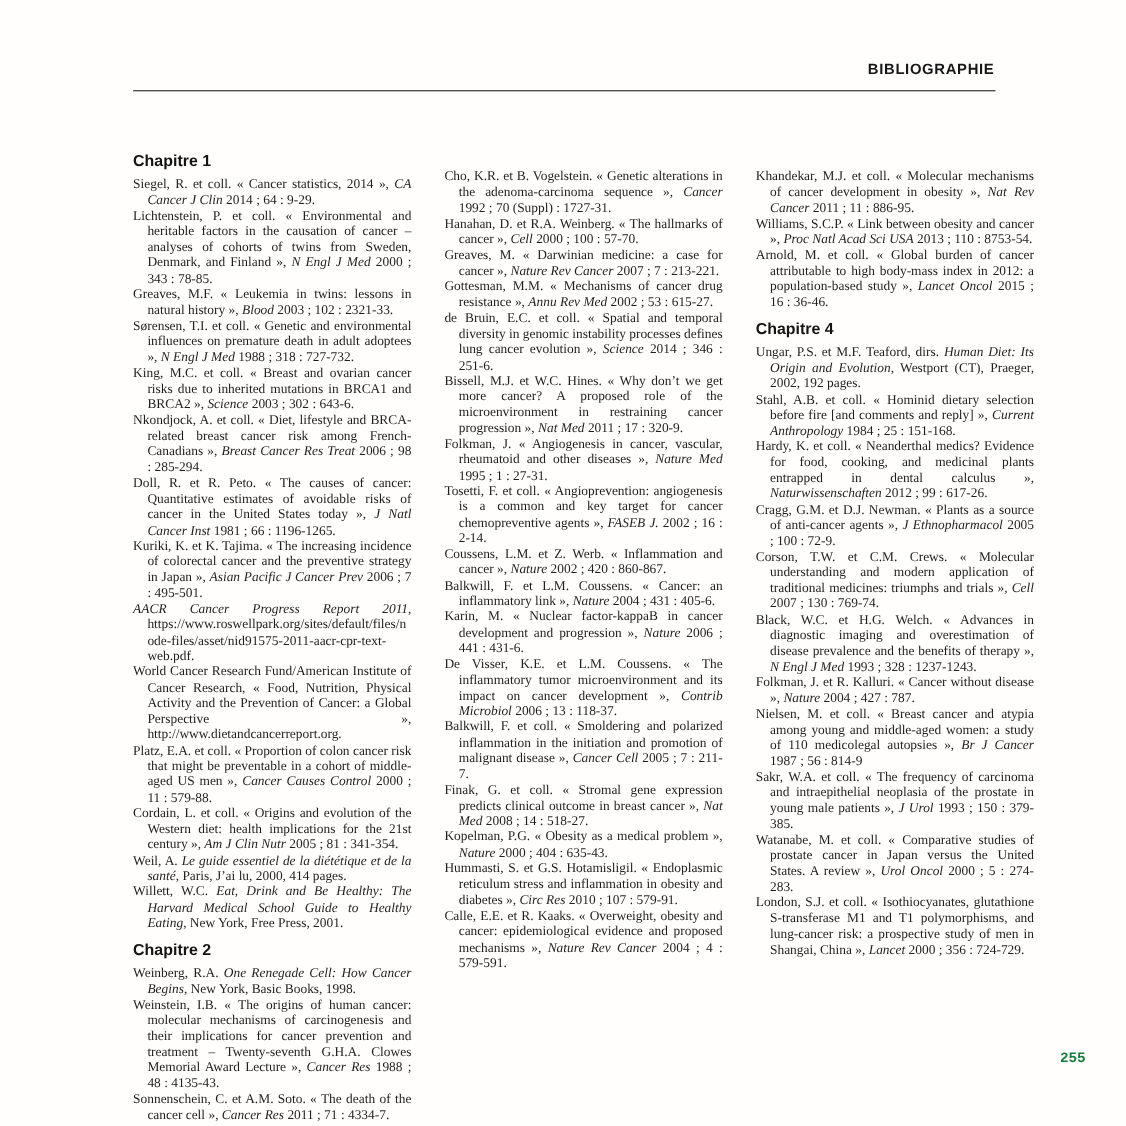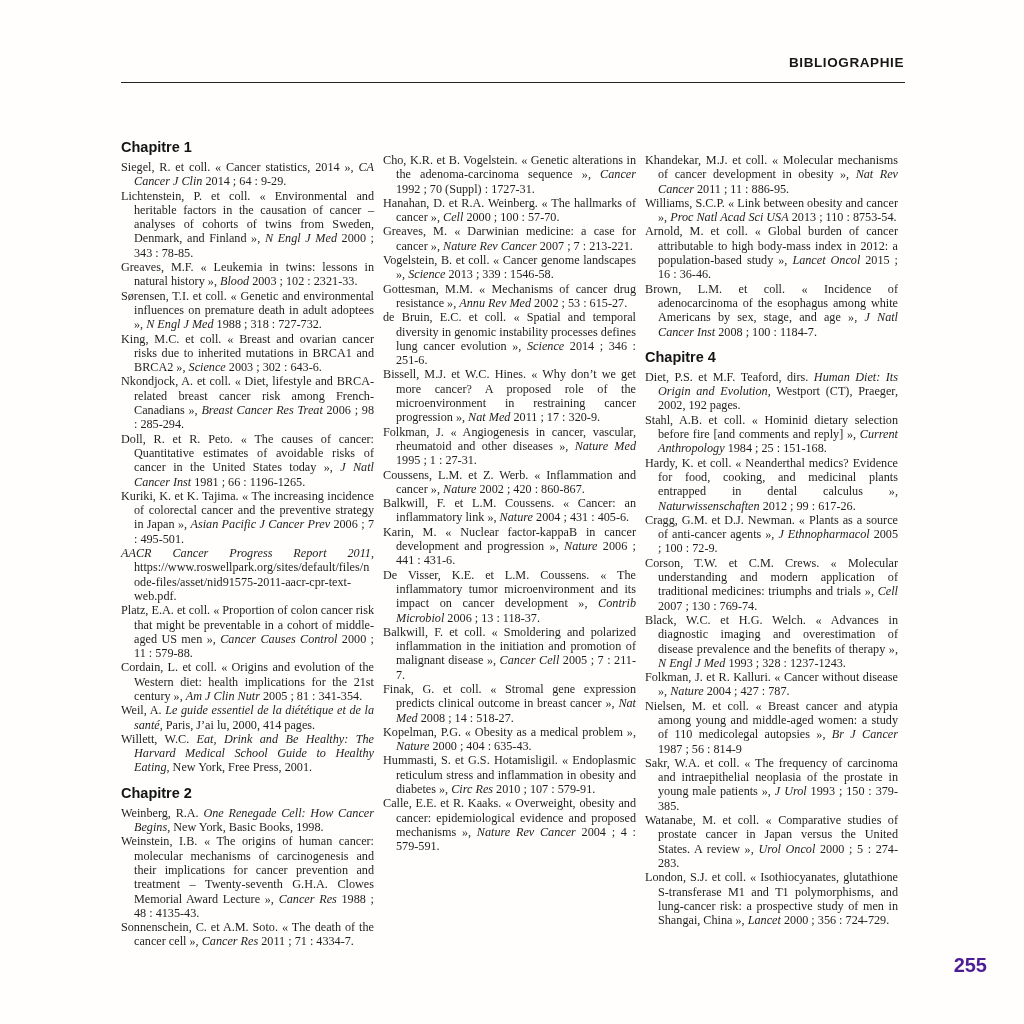--- a/index.html
+++ b/index.html
@@ -29,21 +29,21 @@
     width: 784px;
     height: 0;
     border-top: 1.8px solid #232323;
   }
   .columns {
     position: absolute;
     top: 139px;
     left: 121px;
     width: 786px;
     display: flex;
-    gap: 9px;
+    gap: 30px;
     align-items: flex-start;
   }
   .column {
     width: 253px;
     flex: 0 0 253px;
     text-align: justify;
     font-size: 12.2px;
     line-height: 14.3px;
   }
   .column:nth-child(2), .column:nth-child(3) { padding-top: 14px; }
@@ -61,79 +61,79 @@
     line-height: 17px;
     color: #141414;
     text-align: left;
     margin: 10px 0 4px 0;
   }
   .column .chapter:first-child { margin-top: 0; }
   .page-number {
     position: absolute;
     top: 954px;
     right: 37px;
-    font-family: Liberation Sans, sans-serif;
+    font-family: Liberation Mono, monospace;
     font-weight: 700;
-    font-size: 20px;
-    color: #4c1d95;
+    font-size: 13px;
+    color: #15803d;
   }
 </style>
 </head>
 <body>
 
 <div class="page">
   <div class="header-title">BIBLIOGRAPHIE</div>
   <div class="header-rule"></div>
   <div class="columns">
       <div class="column">
         <div class="chapter">Chapitre 1</div>
         <p class="ref"><span>Siegel, R. et coll. « Cancer statistics, 2014 », </span><span class="it">CA Cancer J Clin</span><span> 2014 ; 64 : 9-29.</span></p>
         <p class="ref"><span>Lichtenstein, P. et coll. « Environmental and heritable factors in the causation of cancer – analyses of cohorts of twins from Sweden, Denmark, and Finland », </span><span class="it">N Engl J Med</span><span> 2000 ; 343 : 78-85.</span></p>
         <p class="ref"><span>Greaves, M.F. « Leukemia in twins: lessons in natural history », </span><span class="it">Blood</span><span> 2003 ; 102 : 2321-33.</span></p>
         <p class="ref"><span>Sørensen, T.I. et coll. « Genetic and environmental influences on premature death in adult adoptees », </span><span class="it">N Engl J Med</span><span> 1988 ; 318 : 727-732.</span></p>
         <p class="ref"><span>King, M.C. et coll. « Breast and ovarian cancer risks due to inherited mutations in BRCA1 and BRCA2 », </span><span class="it">Science</span><span> 2003 ; 302 : 643-6.</span></p>
         <p class="ref"><span>Nkondjock, A. et coll. « Diet, lifestyle and BRCA-related breast cancer risk among French-Canadians », </span><span class="it">Breast Cancer Res Treat</span><span> 2006 ; 98 : 285-294.</span></p>
         <p class="ref"><span>Doll, R. et R. Peto. « The causes of cancer: Quantitative estimates of avoidable risks of cancer in the United States today », </span><span class="it">J Natl Cancer Inst</span><span> 1981 ; 66 : 1196-1265.</span></p>
         <p class="ref"><span>Kuriki, K. et K. Tajima. « The increasing incidence of colorectal cancer and the preventive strategy in Japan », </span><span class="it">Asian Pacific J Cancer Prev</span><span> 2006 ; 7 : 495-501.</span></p>
         <p class="ref"><span class="it">AACR Cancer Progress Report 2011</span><span>, https://www.roswellpark.org/sites/default/files/node-files/asset/nid91575-2011-aacr-cpr-text-web.pdf.</span></p>
+        <p class="ref"><span>World Cancer Research Fund/American Institute of Cancer Research, « Food, Nutrition, Physical Activity and the Prevention of Cancer: a Global Perspective », http://www.dietandcancerreport.org.</span></p>
         <p class="ref"><span>Platz, E.A. et coll. « Proportion of colon cancer risk that might be preventable in a cohort of middle-aged US men », </span><span class="it">Cancer Causes Control</span><span> 2000 ; 11 : 579-88.</span></p>
         <p class="ref"><span>Cordain, L. et coll. « Origins and evolution of the Western diet: health implications for the 21st century », </span><span class="it">Am J Clin Nutr</span><span> 2005 ; 81 : 341-354.</span></p>
         <p class="ref"><span>Weil, A. </span><span class="it">Le guide essentiel de la diététique et de la santé</span><span>, Paris, J’ai lu, 2000, 414 pages.</span></p>
         <p class="ref"><span>Willett, W.C. </span><span class="it">Eat, Drink and Be Healthy: The Harvard Medical School Guide to Healthy Eating</span><span>, New York, Free Press, 2001.</span></p>
         <div class="chapter">Chapitre 2</div>
         <p class="ref"><span>Weinberg, R.A. </span><span class="it">One Renegade Cell: How Cancer Begins</span><span>, New York, Basic Books, 1998.</span></p>
         <p class="ref"><span>Weinstein, I.B. « The origins of human cancer: molecular mechanisms of carcinogenesis and their implications for cancer prevention and treatment – Twenty-seventh G.H.A. Clowes Memorial Award Lecture », </span><span class="it">Cancer Res</span><span> 1988 ; 48 : 4135-43.</span></p>
         <p class="ref"><span>Sonnenschein, C. et A.M. Soto. « The death of the cancer cell », </span><span class="it">Cancer Res</span><span> 2011 ; 71 : 4334-7.</span></p>
       </div>
       <div class="column">
         <p class="ref"><span>Cho, K.R. et B. Vogelstein. « Genetic alterations in the adenoma-carcinoma sequence », </span><span class="it">Cancer</span><span> 1992 ; 70 (Suppl) : 1727-31.</span></p>
         <p class="ref"><span>Hanahan, D. et R.A. Weinberg. « The hallmarks of cancer », </span><span class="it">Cell</span><span> 2000 ; 100 : 57-70.</span></p>
         <p class="ref"><span>Greaves, M. « Darwinian medicine: a case for cancer », </span><span class="it">Nature Rev Cancer</span><span> 2007 ; 7 : 213-221.</span></p>
-        <p class="ref"><span>Vogelstein, B. et coll. « Cancer genome landscapes », </span><span class="it">Science</span><span> 2013 ; 339 : 1546-58.</span></p>
         <p class="ref"><span>Gottesman, M.M. « Mechanisms of cancer drug resistance », </span><span class="it">Annu Rev Med</span><span> 2002 ; 53 : 615-27.</span></p>
         <p class="ref"><span>de Bruin, E.C. et coll. « Spatial and temporal diversity in genomic instability processes defines lung cancer evolution », </span><span class="it">Science</span><span> 2014 ; 346 : 251-6.</span></p>
         <p class="ref"><span>Bissell, M.J. et W.C. Hines. « Why don’t we get more cancer? A proposed role of the microenvironment in restraining cancer progression », </span><span class="it">Nat Med</span><span> 2011 ; 17 : 320-9.</span></p>
         <p class="ref"><span>Folkman, J. « Angiogenesis in cancer, vascular, rheumatoid and other diseases », </span><span class="it">Nature Med</span><span> 1995 ; 1 : 27-31.</span></p>
+        <p class="ref"><span>Tosetti, F. et coll. « Angioprevention: angiogenesis is a common and key target for cancer chemopreventive agents », </span><span class="it">FASEB J.</span><span> 2002 ; 16 : 2-14.</span></p>
         <p class="ref"><span>Coussens, L.M. et Z. Werb. « Inflammation and cancer », </span><span class="it">Nature</span><span> 2002 ; 420 : 860-867.</span></p>
         <p class="ref"><span>Balkwill, F. et L.M. Coussens. « Cancer: an inflammatory link », </span><span class="it">Nature</span><span> 2004 ; 431 : 405-6.</span></p>
         <p class="ref"><span>Karin, M. « Nuclear factor-kappaB in cancer development and progression », </span><span class="it">Nature</span><span> 2006 ; 441 : 431-6.</span></p>
         <p class="ref"><span>De Visser, K.E. et L.M. Coussens. « The inflammatory tumor microenvironment and its impact on cancer development », </span><span class="it">Contrib Microbiol</span><span> 2006 ; 13 : 118-37.</span></p>
         <p class="ref"><span>Balkwill, F. et coll. « Smoldering and polarized inflammation in the initiation and promotion of malignant disease », </span><span class="it">Cancer Cell</span><span> 2005 ; 7 : 211-7.</span></p>
         <p class="ref"><span>Finak, G. et coll. « Stromal gene expression predicts clinical outcome in breast cancer », </span><span class="it">Nat Med</span><span> 2008 ; 14 : 518-27.</span></p>
         <p class="ref"><span>Kopelman, P.G. « Obesity as a medical problem », </span><span class="it">Nature</span><span> 2000 ; 404 : 635-43.</span></p>
         <p class="ref"><span>Hummasti, S. et G.S. Hotamisligil. « Endoplasmic reticulum stress and inflammation in obesity and diabetes », </span><span class="it">Circ Res</span><span> 2010 ; 107 : 579-91.</span></p>
         <p class="ref"><span>Calle, E.E. et R. Kaaks. « Overweight, obesity and cancer: epidemiological evidence and proposed mechanisms », </span><span class="it">Nature Rev Cancer</span><span> 2004 ; 4 : 579-591.</span></p>
       </div>
       <div class="column">
         <p class="ref"><span>Khandekar, M.J. et coll. « Molecular mechanisms of cancer development in obesity », </span><span class="it">Nat Rev Cancer</span><span> 2011 ; 11 : 886-95.</span></p>
         <p class="ref"><span>Williams, S.C.P. « Link between obesity and cancer », </span><span class="it">Proc Natl Acad Sci USA</span><span> 2013 ; 110 : 8753-54.</span></p>
         <p class="ref"><span>Arnold, M. et coll. « Global burden of cancer attributable to high body-mass index in 2012: a population-based study », </span><span class="it">Lancet Oncol</span><span> 2015 ; 16 : 36-46.</span></p>
-        <p class="ref"><span>Brown, L.M. et coll. « Incidence of adenocarcinoma of the esophagus among white Americans by sex, stage, and age », </span><span class="it">J Natl Cancer Inst</span><span> 2008 ; 100 : 1184-7.</span></p>
         <div class="chapter">Chapitre 4</div>
-        <p class="ref"><span>Diet, P.S. et M.F. Teaford, dirs. </span><span class="it">Human Diet: Its Origin and Evolution</span><span>, Westport (CT), Praeger, 2002, 192 pages.</span></p>
+        <p class="ref"><span>Ungar, P.S. et M.F. Teaford, dirs. </span><span class="it">Human Diet: Its Origin and Evolution</span><span>, Westport (CT), Praeger, 2002, 192 pages.</span></p>
         <p class="ref"><span>Stahl, A.B. et coll. « Hominid dietary selection before fire [and comments and reply] », </span><span class="it">Current Anthropology</span><span> 1984 ; 25 : 151-168.</span></p>
         <p class="ref"><span>Hardy, K. et coll. « Neanderthal medics? Evidence for food, cooking, and medicinal plants entrapped in dental calculus », </span><span class="it">Naturwissenschaften</span><span> 2012 ; 99 : 617-26.</span></p>
         <p class="ref"><span>Cragg, G.M. et D.J. Newman. « Plants as a source of anti-cancer agents », </span><span class="it">J Ethnopharmacol</span><span> 2005 ; 100 : 72-9.</span></p>
         <p class="ref"><span>Corson, T.W. et C.M. Crews. « Molecular understanding and modern application of traditional medicines: triumphs and trials », </span><span class="it">Cell</span><span> 2007 ; 130 : 769-74.</span></p>
         <p class="ref"><span>Black, W.C. et H.G. Welch. « Advances in diagnostic imaging and overestimation of disease prevalence and the benefits of therapy », </span><span class="it">N Engl J Med</span><span> 1993 ; 328 : 1237-1243.</span></p>
         <p class="ref"><span>Folkman, J. et R. Kalluri. « Cancer without disease », </span><span class="it">Nature</span><span> 2004 ; 427 : 787.</span></p>
         <p class="ref"><span>Nielsen, M. et coll. « Breast cancer and atypia among young and middle-aged women: a study of 110 medicolegal autopsies », </span><span class="it">Br J Cancer</span><span> 1987 ; 56 : 814-9</span></p>
         <p class="ref"><span>Sakr, W.A. et coll. « The frequency of carcinoma and intraepithelial neoplasia of the prostate in young male patients », </span><span class="it">J Urol</span><span> 1993 ; 150 : 379-385.</span></p>
         <p class="ref"><span>Watanabe, M. et coll. « Comparative studies of prostate cancer in Japan versus the United States. A review », </span><span class="it">Urol Oncol</span><span> 2000 ; 5 : 274-283.</span></p>
         <p class="ref"><span>London, S.J. et coll. « Isothiocyanates, glutathione S-transferase M1 and T1 polymorphisms, and lung-cancer risk: a prospective study of men in Shangai, China », </span><span class="it">Lancet</span><span> 2000 ; 356 : 724-729.</span></p>

